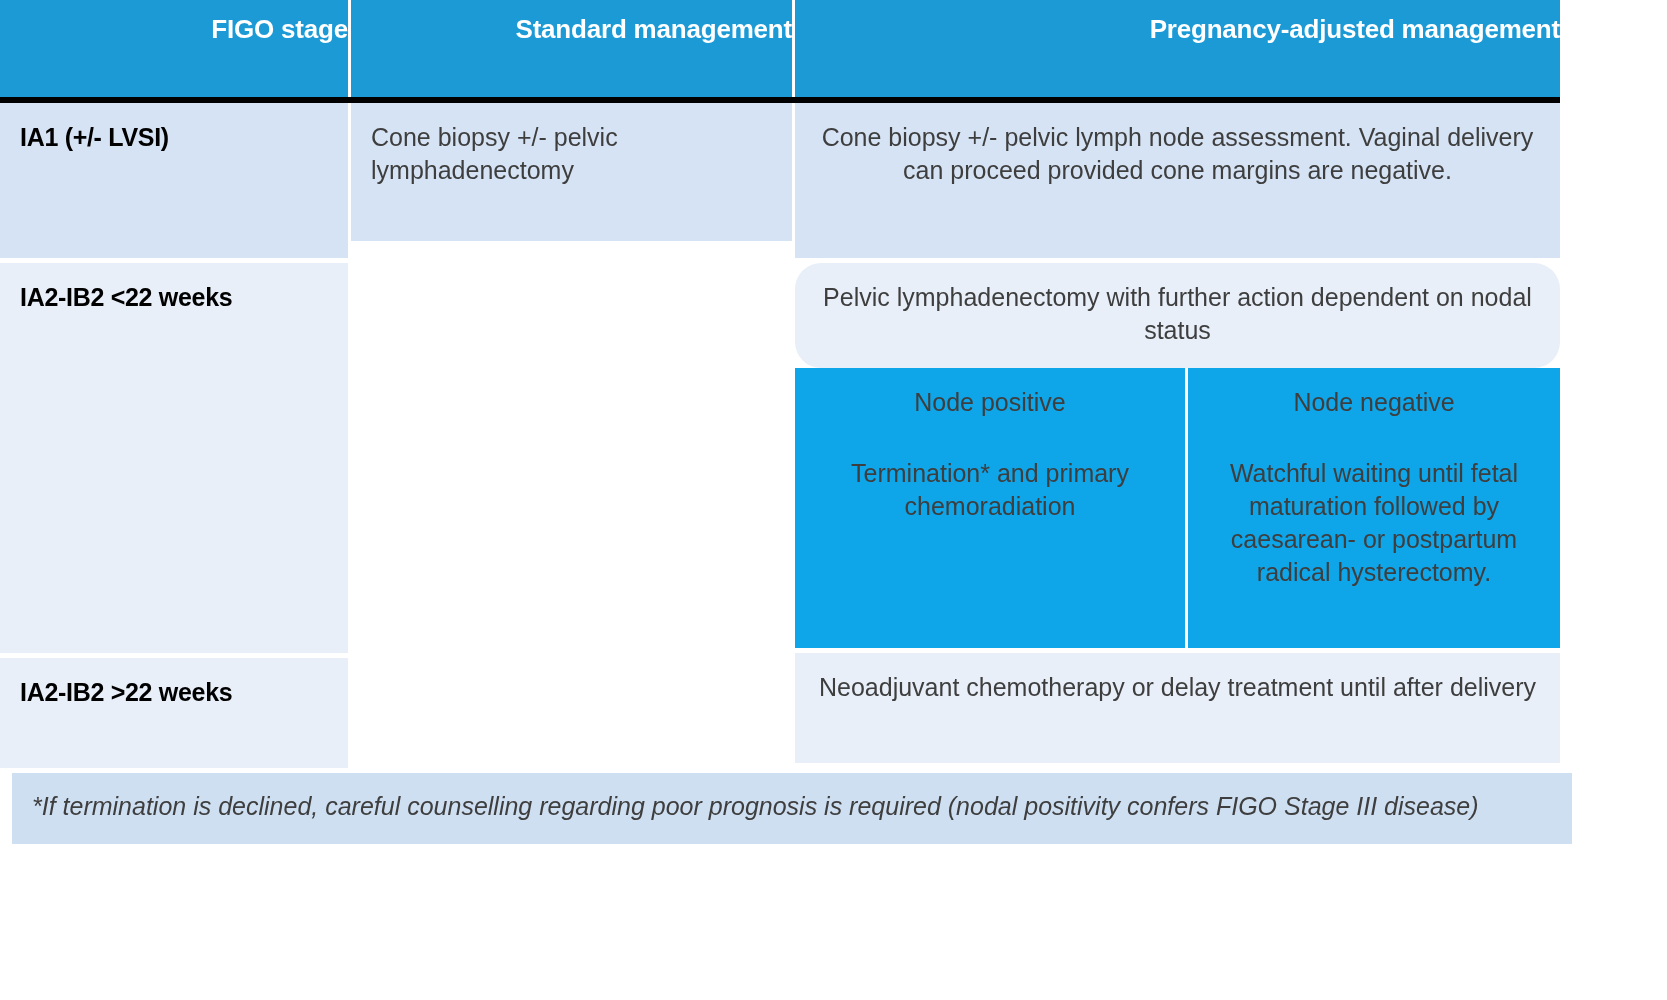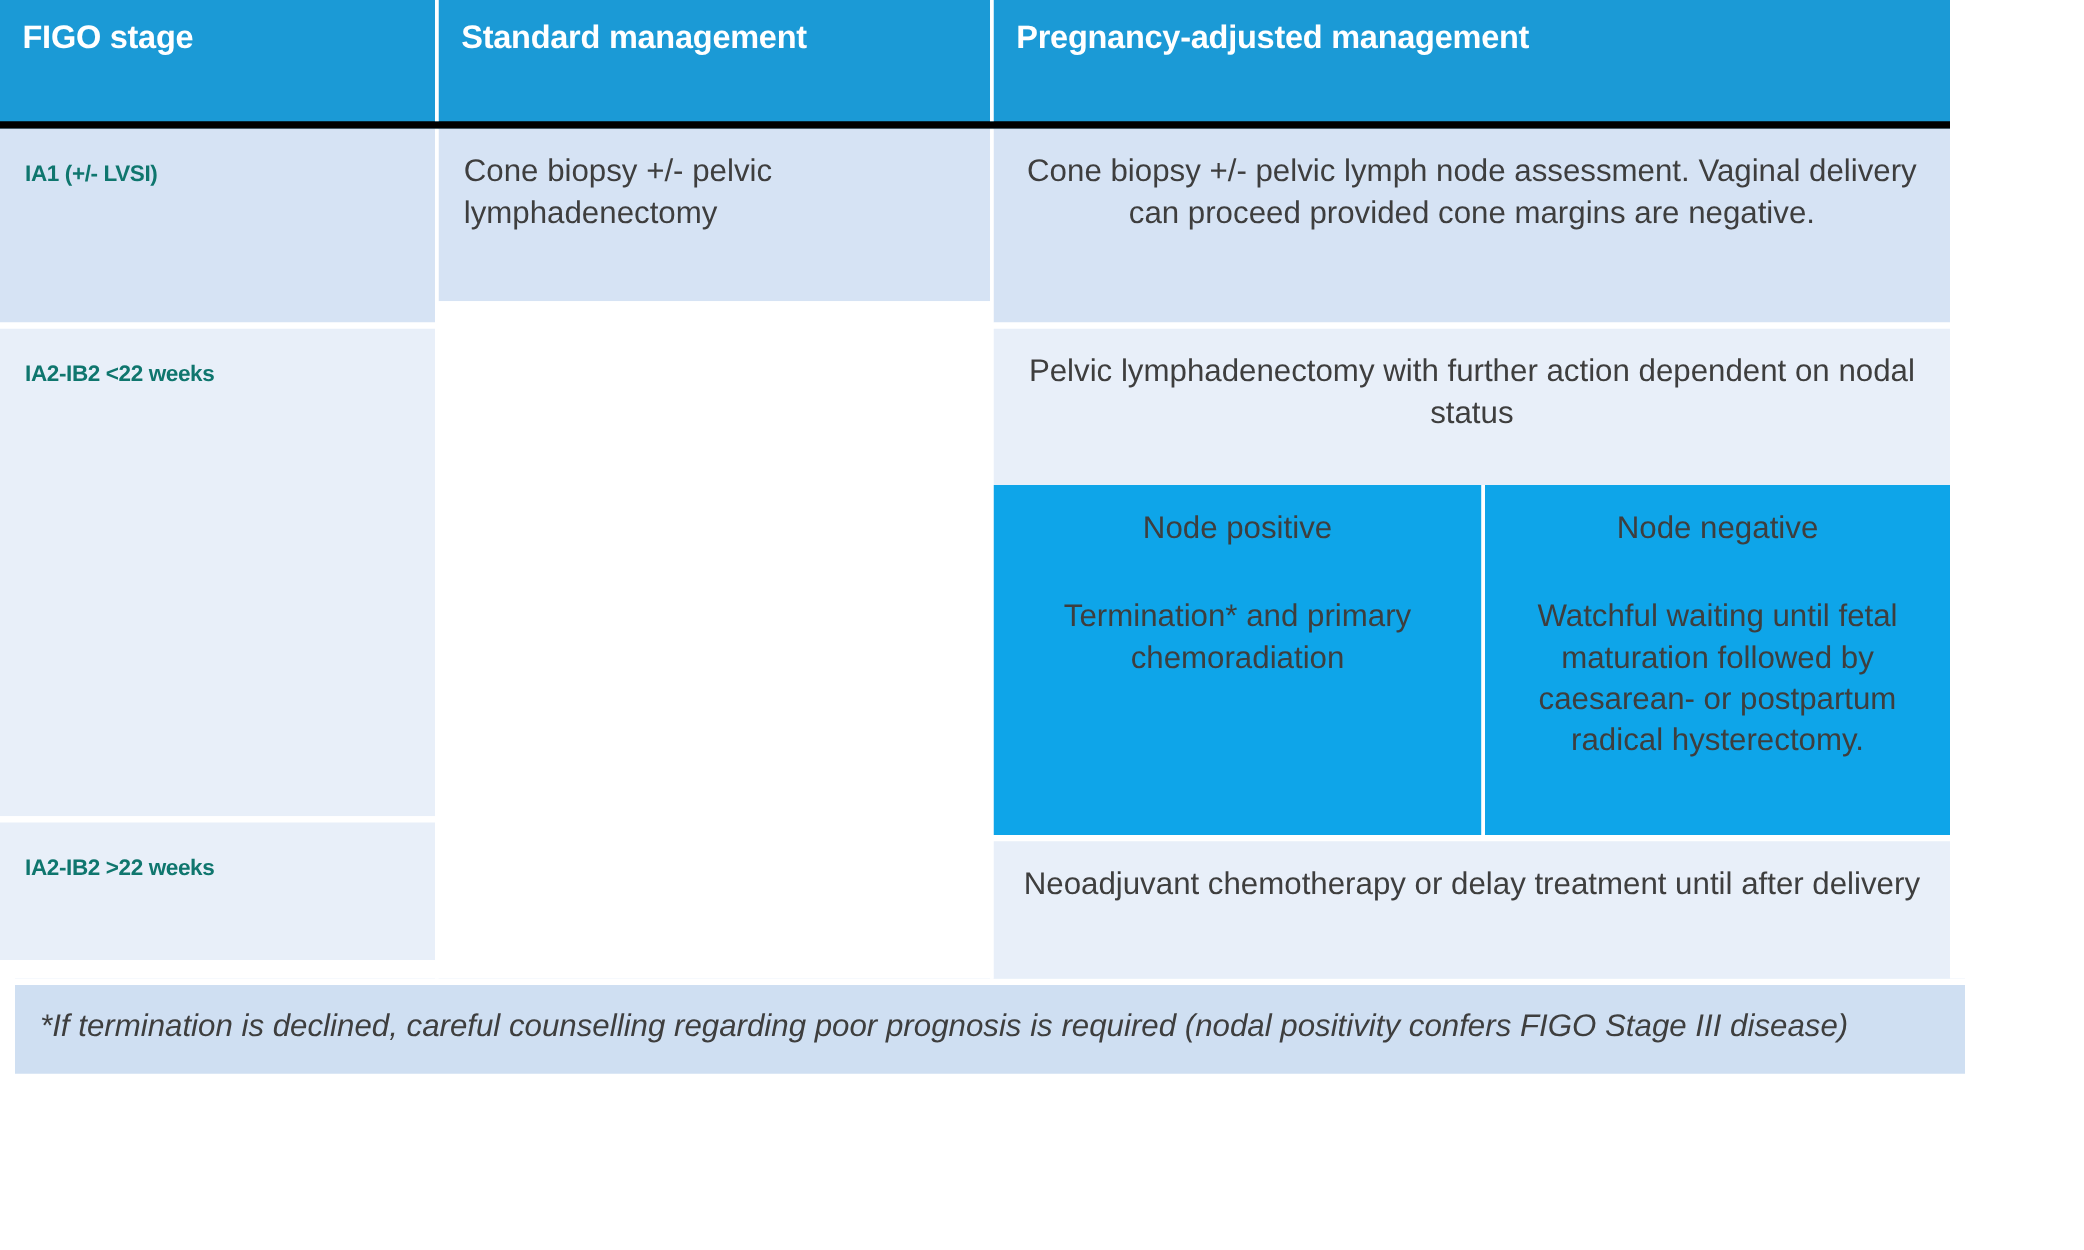--- a/index.html
+++ b/index.html
@@ -29,20 +29,21 @@
     border-bottom: 6px solid #000000;
     box-sizing: border-box;
   }
   .th {
     color: #ffffff;
     font-size: 26px;
     font-weight: bold;
     padding: 14px 0 0 18px;
     box-sizing: border-box;
     letter-spacing: -0.2px;
+    text-align: right;
   }
   .th-figo   { width: 348px; }
   .th-std    { width: 444px; border-left: 3px solid #ffffff; }
   .th-preg   { width: 768px; border-left: 3px solid #ffffff; }
 
   
   .tbody {
     display: flex;
     align-items: stretch;
   }
@@ -53,23 +54,23 @@
 
   .cell {
     box-sizing: border-box;
     padding: 18px 20px 18px 20px;
     color: #3e3e3e;
     font-size: 25px;
     line-height: 1.32;
   }
 
   .stage {
-    color: #0f766e;
+    color: #000000;
     font-weight: bold;
-    font-size: 18px;
+    font-size: 25px;
     letter-spacing: -0.3px;
   }
 
   
   .bg-a { background: #d6e3f4; }   
   .bg-b { background: #e8eff9; }   
   .bg-c { background: #0ea5e9; }   
 
   
   .figo-r1 { height: 155px; }
@@ -77,21 +78,21 @@
   .figo-r3 { height: 110px; }
 
   .gap-row { height: 5px; background: #ffffff; }
 
   
   .std-r1 { height: 138px; }
   .std-rest { height: 500px; }
 
   
   .preg-r1   { height: 155px; }
-  .preg-r2a  { height: 125px; }
+  .preg-r2a  { height: 105px; border-radius: 26px; }
   .preg-nodes { display: flex; height: 280px; }
   .node-pos { width: 390px; }
   .node-neg { width: 375px; border-left: 3px solid #ffffff; box-sizing: border-box; }
   .preg-r3   { height: 110px; }
 
   .node-title { margin-bottom: 38px; }
 
   
   .footnote {
     width: 1560px;

